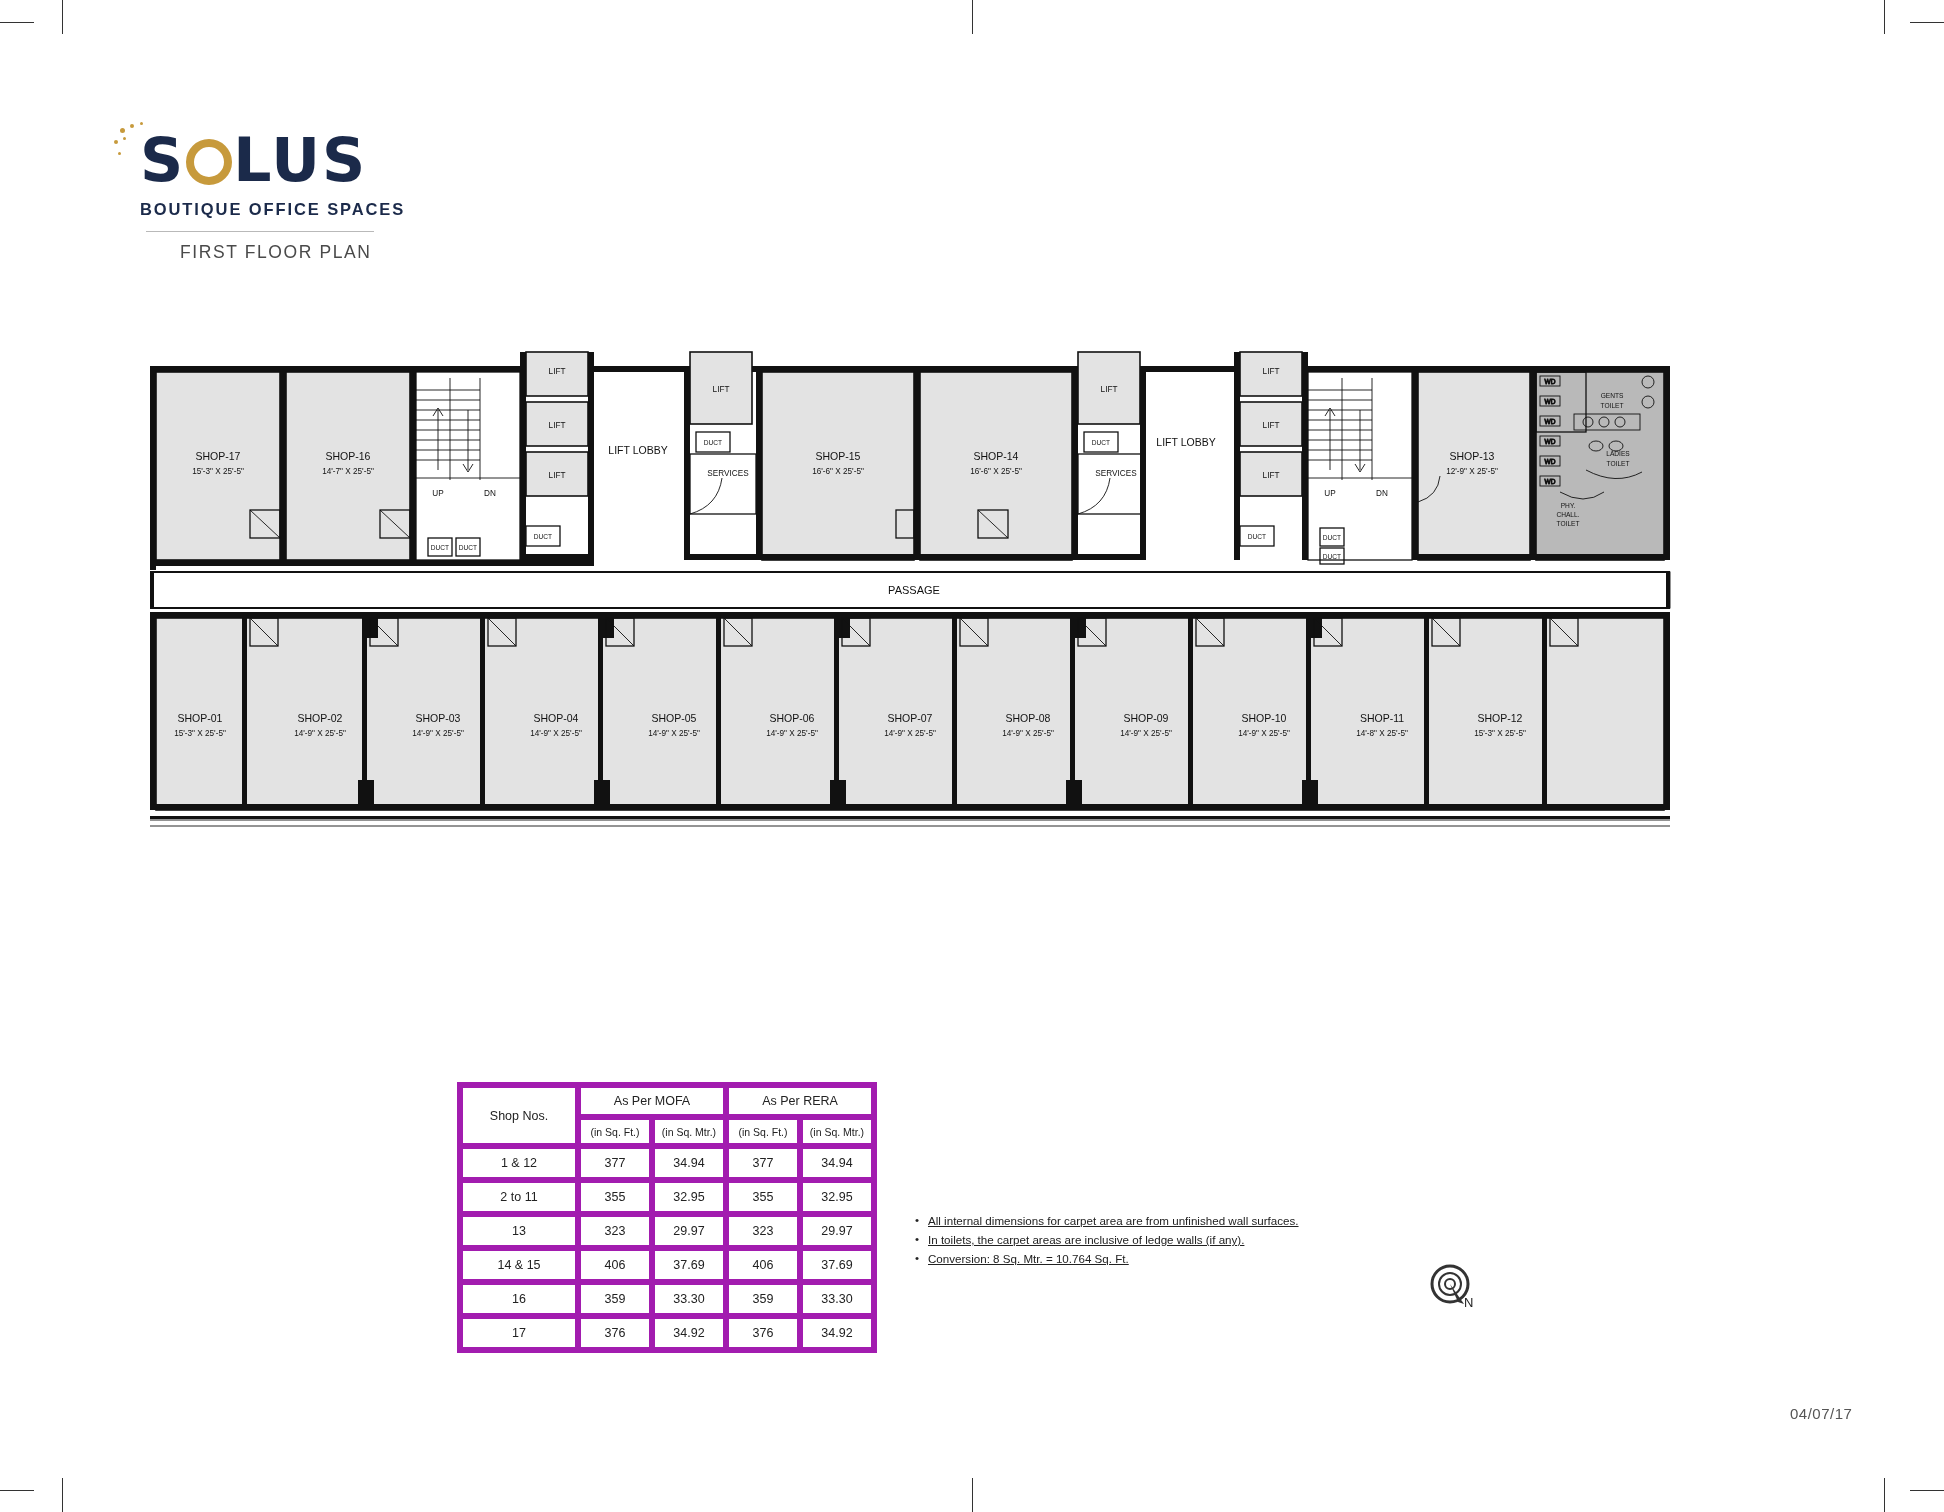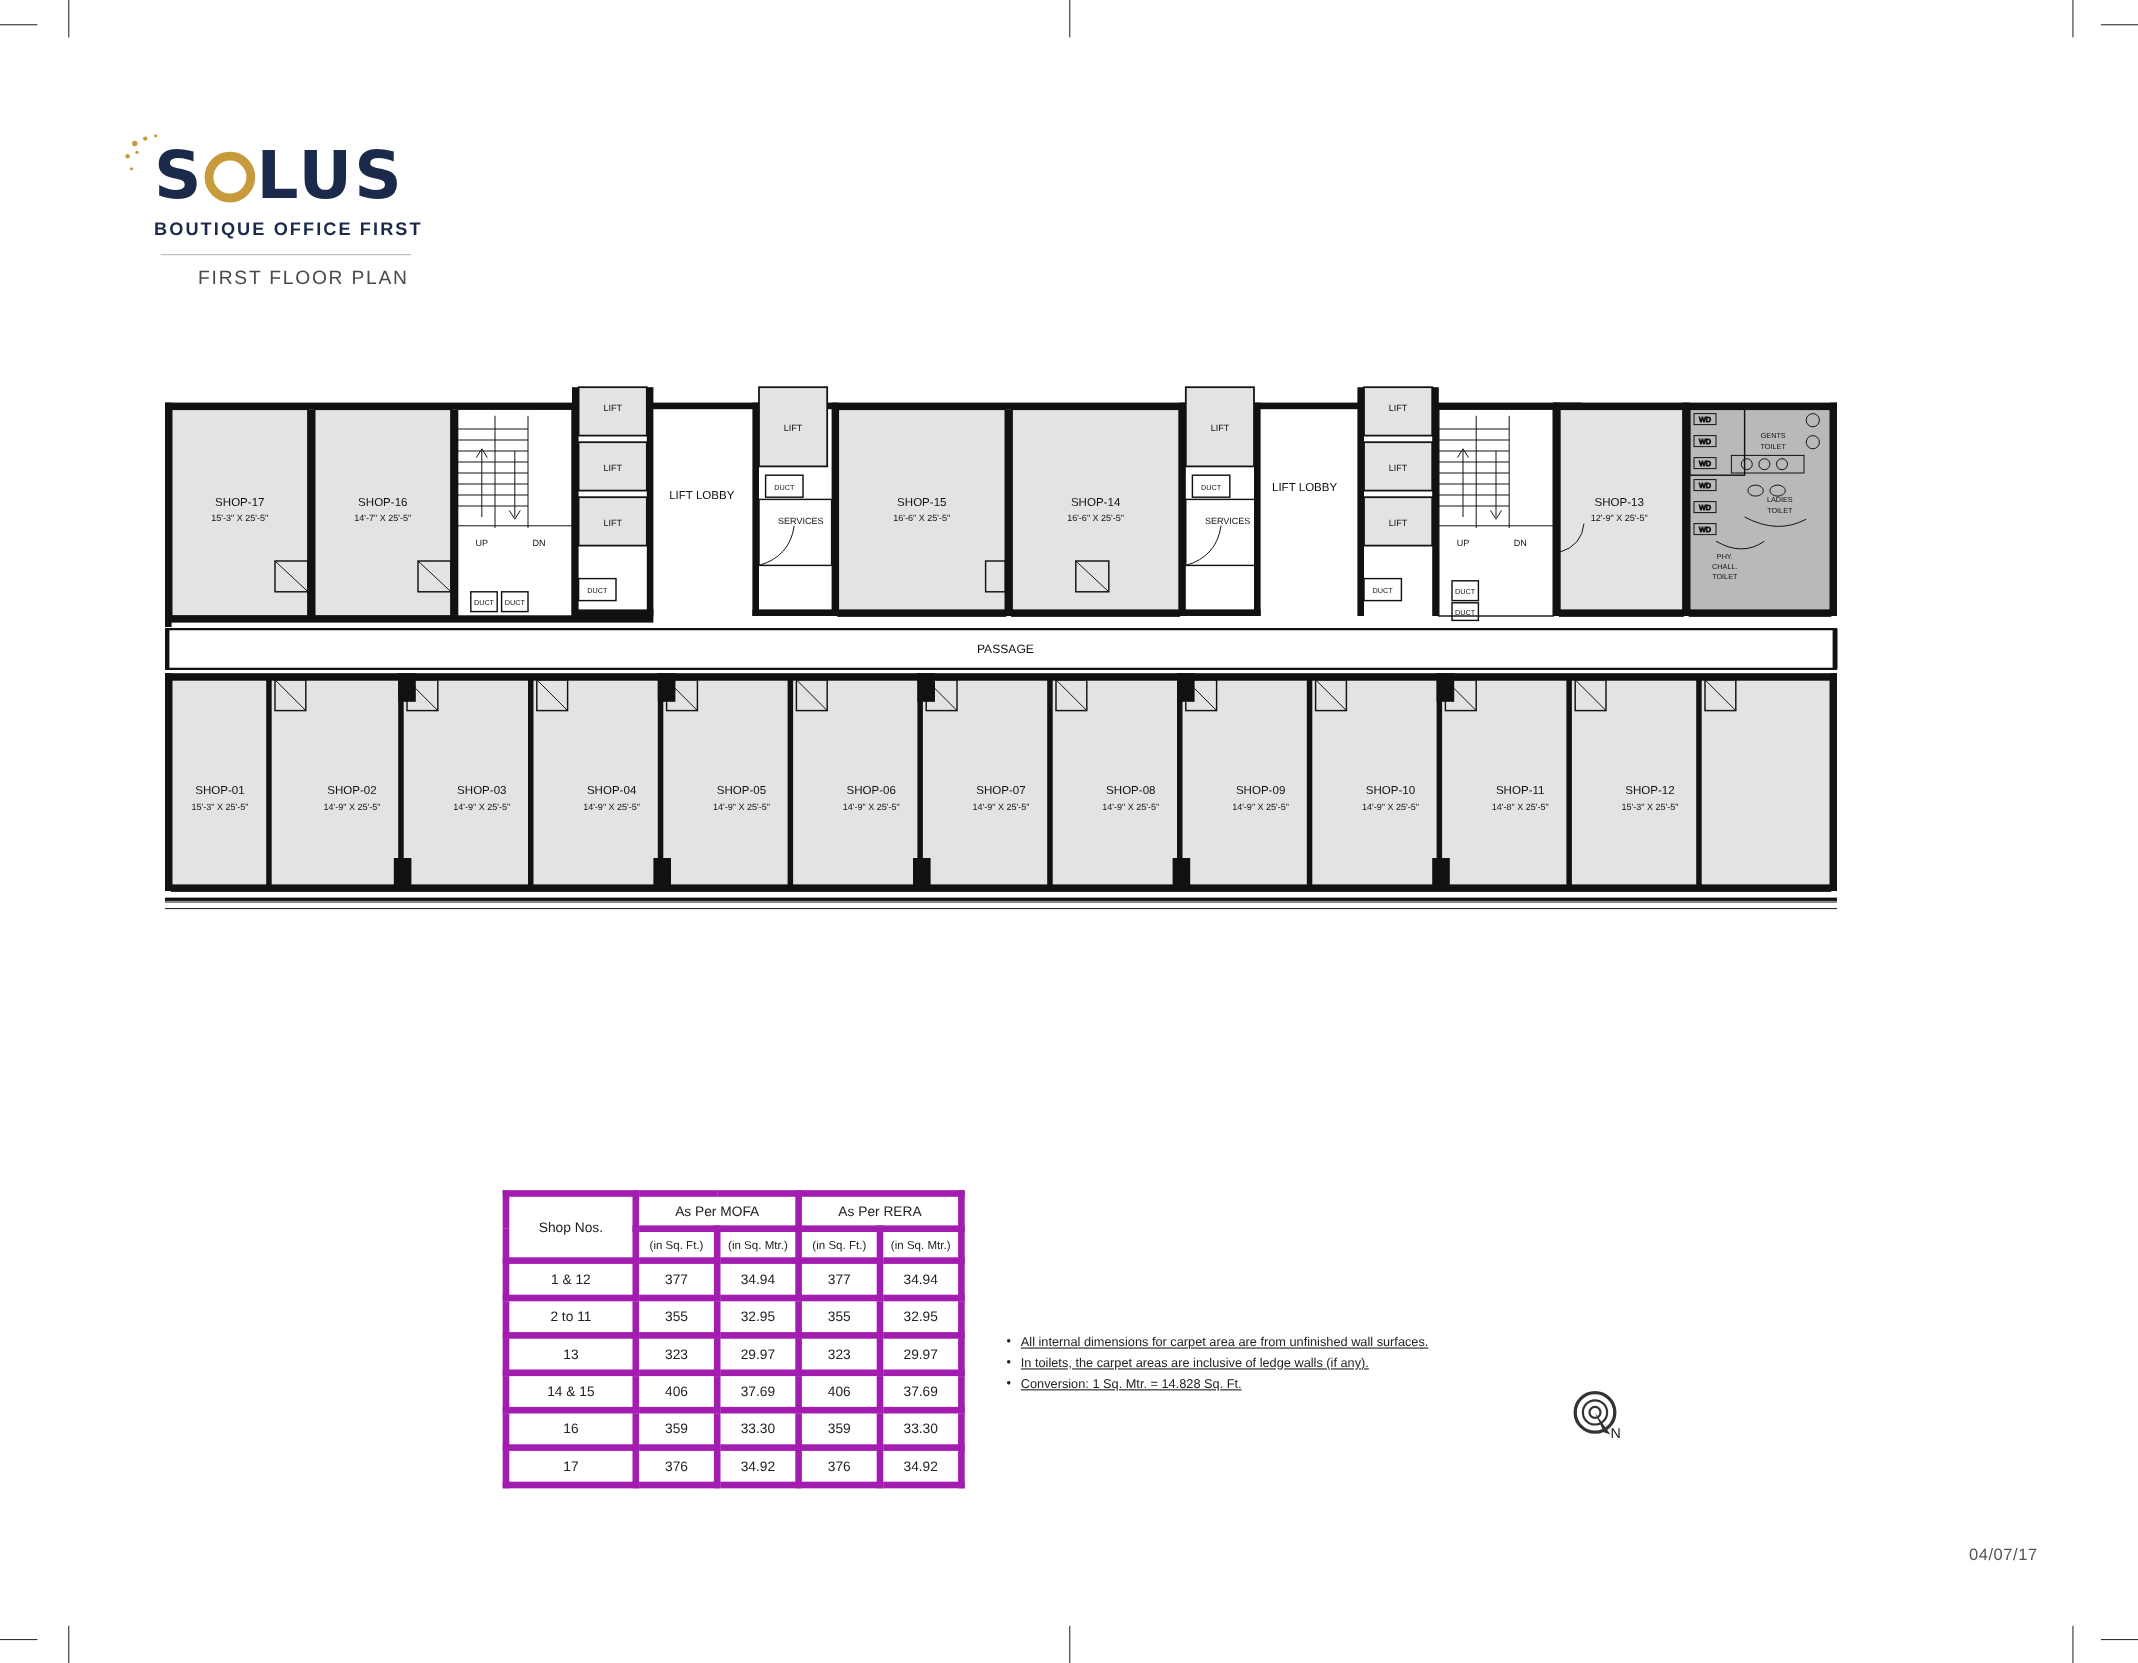--- a/index.html
+++ b/index.html
@@ -194,21 +194,21 @@
       <span class="logo-dots">
         <i style="left:2px;  top:4px;  width:5px; height:5px;"></i>
         <i style="left:12px; top:0px;  width:4px; height:4px;"></i>
         <i style="left:22px; top:-2px; width:3px; height:3px;"></i>
         <i style="left:-4px; top:16px; width:4px; height:4px;"></i>
         <i style="left:5px;  top:13px; width:3px; height:3px;"></i>
         <i style="left:0px;  top:28px; width:3px; height:3px;"></i>
       </span>
       <span>S</span><span class="o-ring"></span><span>LUS</span>
     </div>
-    <div class="logo-sub">BOUTIQUE OFFICE FIRST</div>
+    <div class="logo-sub">BOUTIQUE OFFICE SPACES</div>
     <div class="logo-rule"></div>
     <div class="floor-title">FIRST FLOOR PLAN</div>
   </div>
 
   <div class="plan">
     <svg width="1600" height="560" viewBox="0 0 1600 560" xmlns="http://www.w3.org/2000/svg">
       <defs>
         <style>
           .wall { fill:#111; }
           .room { fill:#e3e3e3; stroke:#111; stroke-width:1.6; }
@@ -546,21 +546,21 @@
         <td>376</td>
         <td>34.92</td>
       </tr>
     </tbody>
   </table>
 
   <div class="notes">
     <ul>
       <li>All internal dimensions for carpet area are from unfinished wall surfaces.</li>
       <li>In toilets, the carpet areas are inclusive of ledge walls (if any).</li>
-      <li>Conversion: 1 Sq. Mtr. = 14.828 Sq. Ft.</li>
+      <li>Conversion: 8 Sq. Mtr. = 10.764 Sq. Ft.</li>
     </ul>
   </div>
 
   <div class="compass">
     <svg width="60" height="60" viewBox="0 0 60 60" xmlns="http://www.w3.org/2000/svg">
       <circle cx="26" cy="26" r="18" fill="none" stroke="#333" stroke-width="3"></circle>
       <circle cx="26" cy="26" r="11" fill="none" stroke="#333" stroke-width="2"></circle>
       <circle cx="26" cy="26" r="5" fill="none" stroke="#333" stroke-width="2"></circle>
       <path d="M26 26 L40 46 L34 44 Z" fill="#333"></path>
     </svg>

